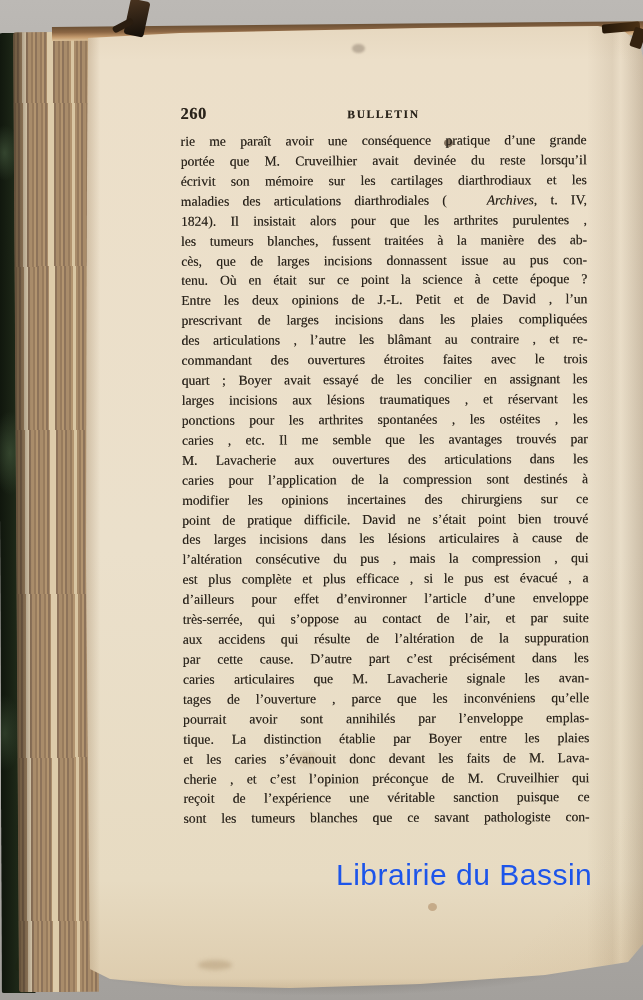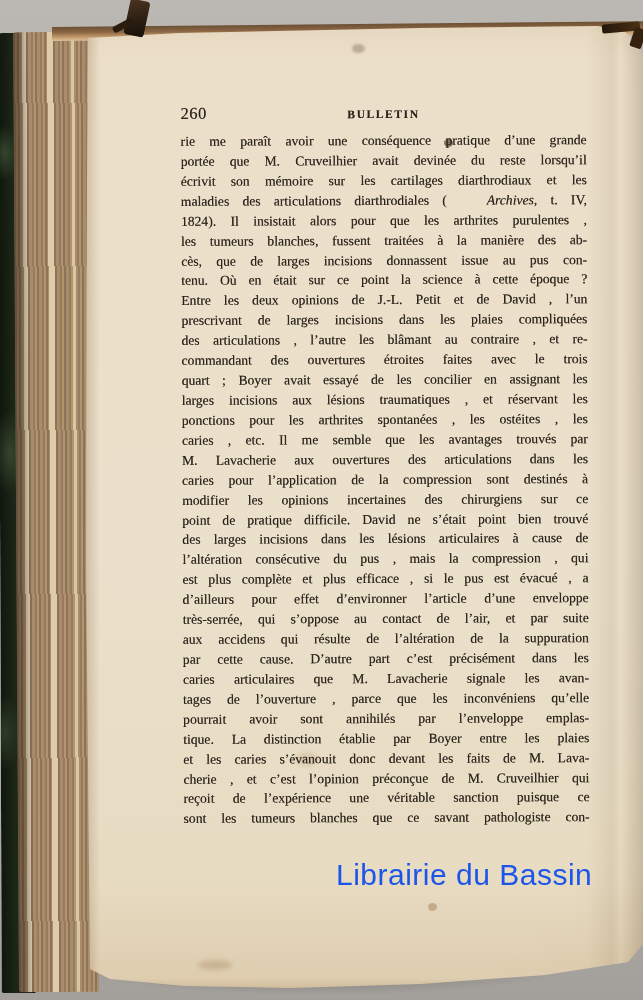--- a/index.html
+++ b/index.html
@@ -58,21 +58,21 @@
   .spot.s3{left:296px;top:752px;width:22px;height:14px;background:rgba(170,130,85,.22);filter:blur(2px);}
   .spot.s4{left:428px;top:903px;width:9px;height:8px;background:rgba(150,105,60,.4);filter:blur(.6px);}
   .spot.s5{left:198px;top:960px;width:34px;height:10px;background:rgba(150,118,78,.3);filter:blur(2px);}
   .bookmark{position:absolute;left:127px;top:0px;width:20px;height:36px;background:linear-gradient(160deg,#4a3420,#140f09);transform:rotate(12deg);border-radius:3px;}
   .bookmark-stem{position:absolute;left:112px;top:22px;width:22px;height:7px;background:#2a1d10;transform:rotate(-28deg);border-radius:3px;}
   .burn1{position:absolute;left:602px;top:23px;width:38px;height:9px;background:linear-gradient(90deg,#241708,#4a3015);transform:rotate(-5deg);border-radius:2px;}
   .burn2{position:absolute;left:632px;top:28px;width:12px;height:20px;background:#34220f;transform:rotate(18deg);border-radius:2px;}
   
   .content{position:absolute;left:182px;top:103px;width:406px;transform:rotate(-.25deg);color:#29231b;}
   .head-row{display:flex;align-items:baseline;height:22px;}
-  .page-number{width:60px;font-size:16.5px;font-weight:400;letter-spacing:.5px;text-shadow:.2px 0 .2px rgba(41,35,27,.55);}
+  .page-number{width:60px;font-size:16.5px;font-weight:700;letter-spacing:.5px;text-shadow:.2px 0 .2px rgba(41,35,27,.55);}
   .running-header{flex:1;text-align:center;font-size:11.5px;font-weight:700;letter-spacing:1.6px;text-shadow:.2px 0 .2px rgba(41,35,27,.5);}
   .head-spacer{width:60px;}
   .body-text{margin-top:6px;}
   .line{
     height:19.93px;font-size:13.6px;line-height:19.93px;
     text-align:justify;text-align-last:justify;
     text-shadow:.25px 0 .25px rgba(41,35,27,.6);
     white-space:normal;overflow:visible;
   }
   .line .it{font-style:italic;margin-left:40px;}

